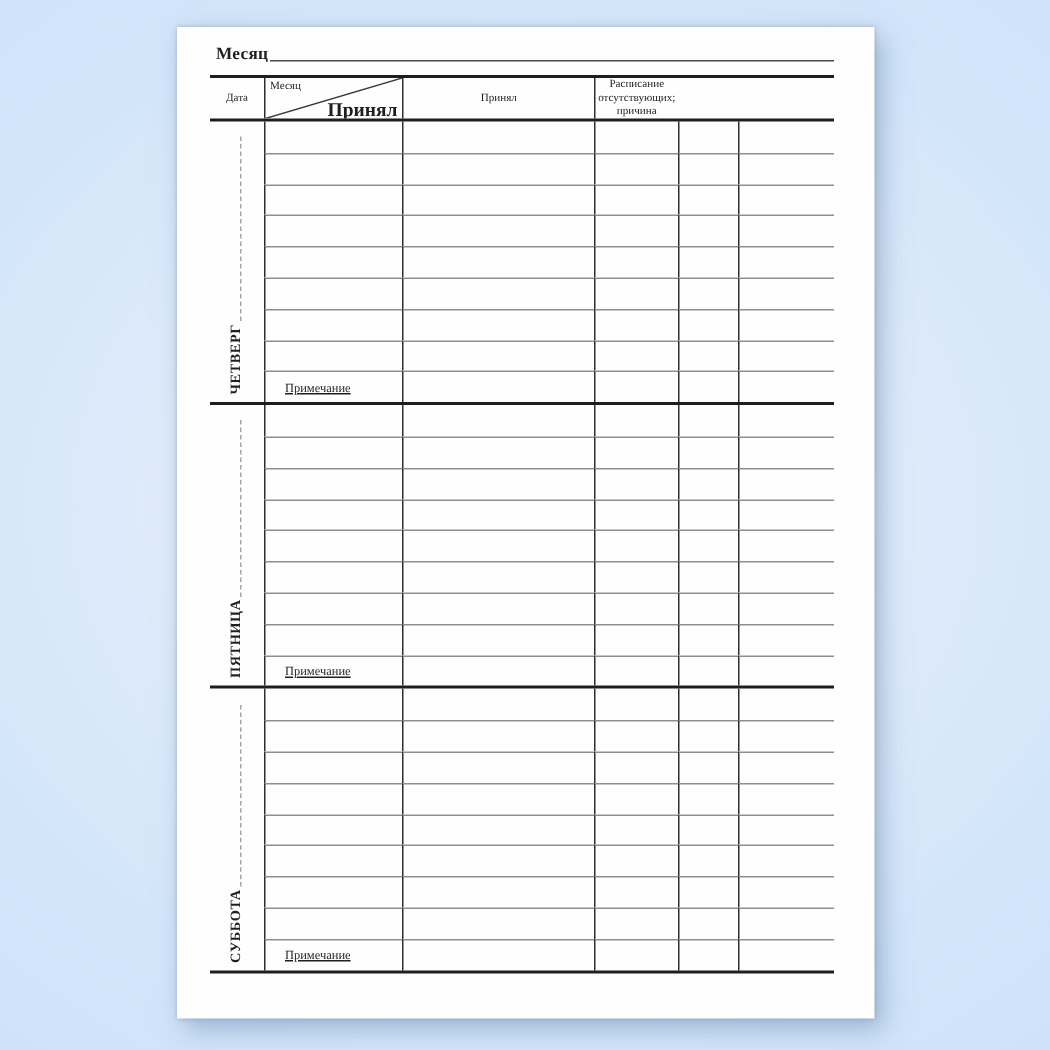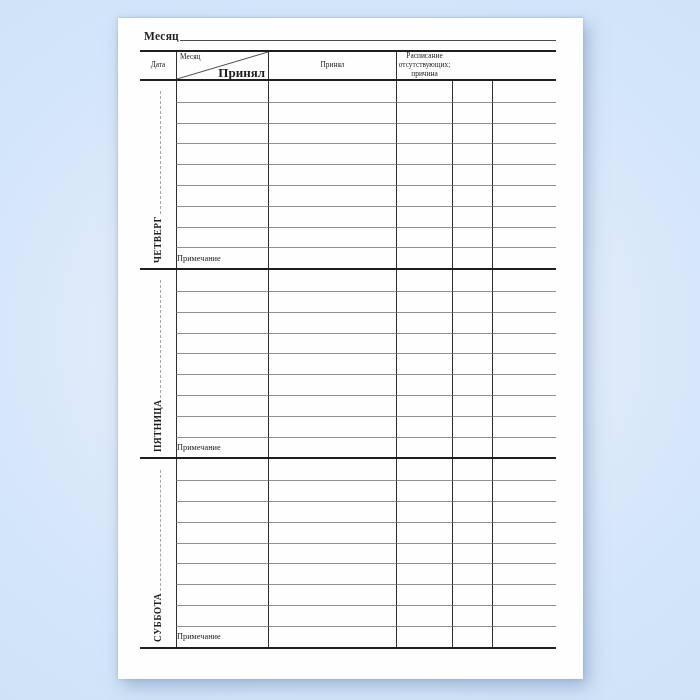--- a/index.html
+++ b/index.html
@@ -55,21 +55,21 @@
     transform-origin:0 100%; transform:rotate(-90deg);
     display:flex; align-items:flex-end;
     white-space:nowrap;
   }
   .day-name { font-size:9.5px; font-weight:bold; letter-spacing:.4px; }
   .day-line { flex:1; border-bottom:1.2px dashed #a6a6a6; margin:0 0 2px 2px; height:8px; }
   .cell { border-left:1.4px solid #2d2d2d; box-sizing:border-box; }
   .cell.rline { border-top:1px solid #8f8f8f; }
   .cell.note {
     display:flex; align-items:center;
-    font-size:8.3px; padding-left:0;
+    font-size:8.3px; padding-left:13px;text-decoration:underline;
   }
 </style>
 </head>
 <body>
 
 <div class="bg">
   <div class="sheet">
 
     <div class="month-row">
       <span>Месяц</span>

